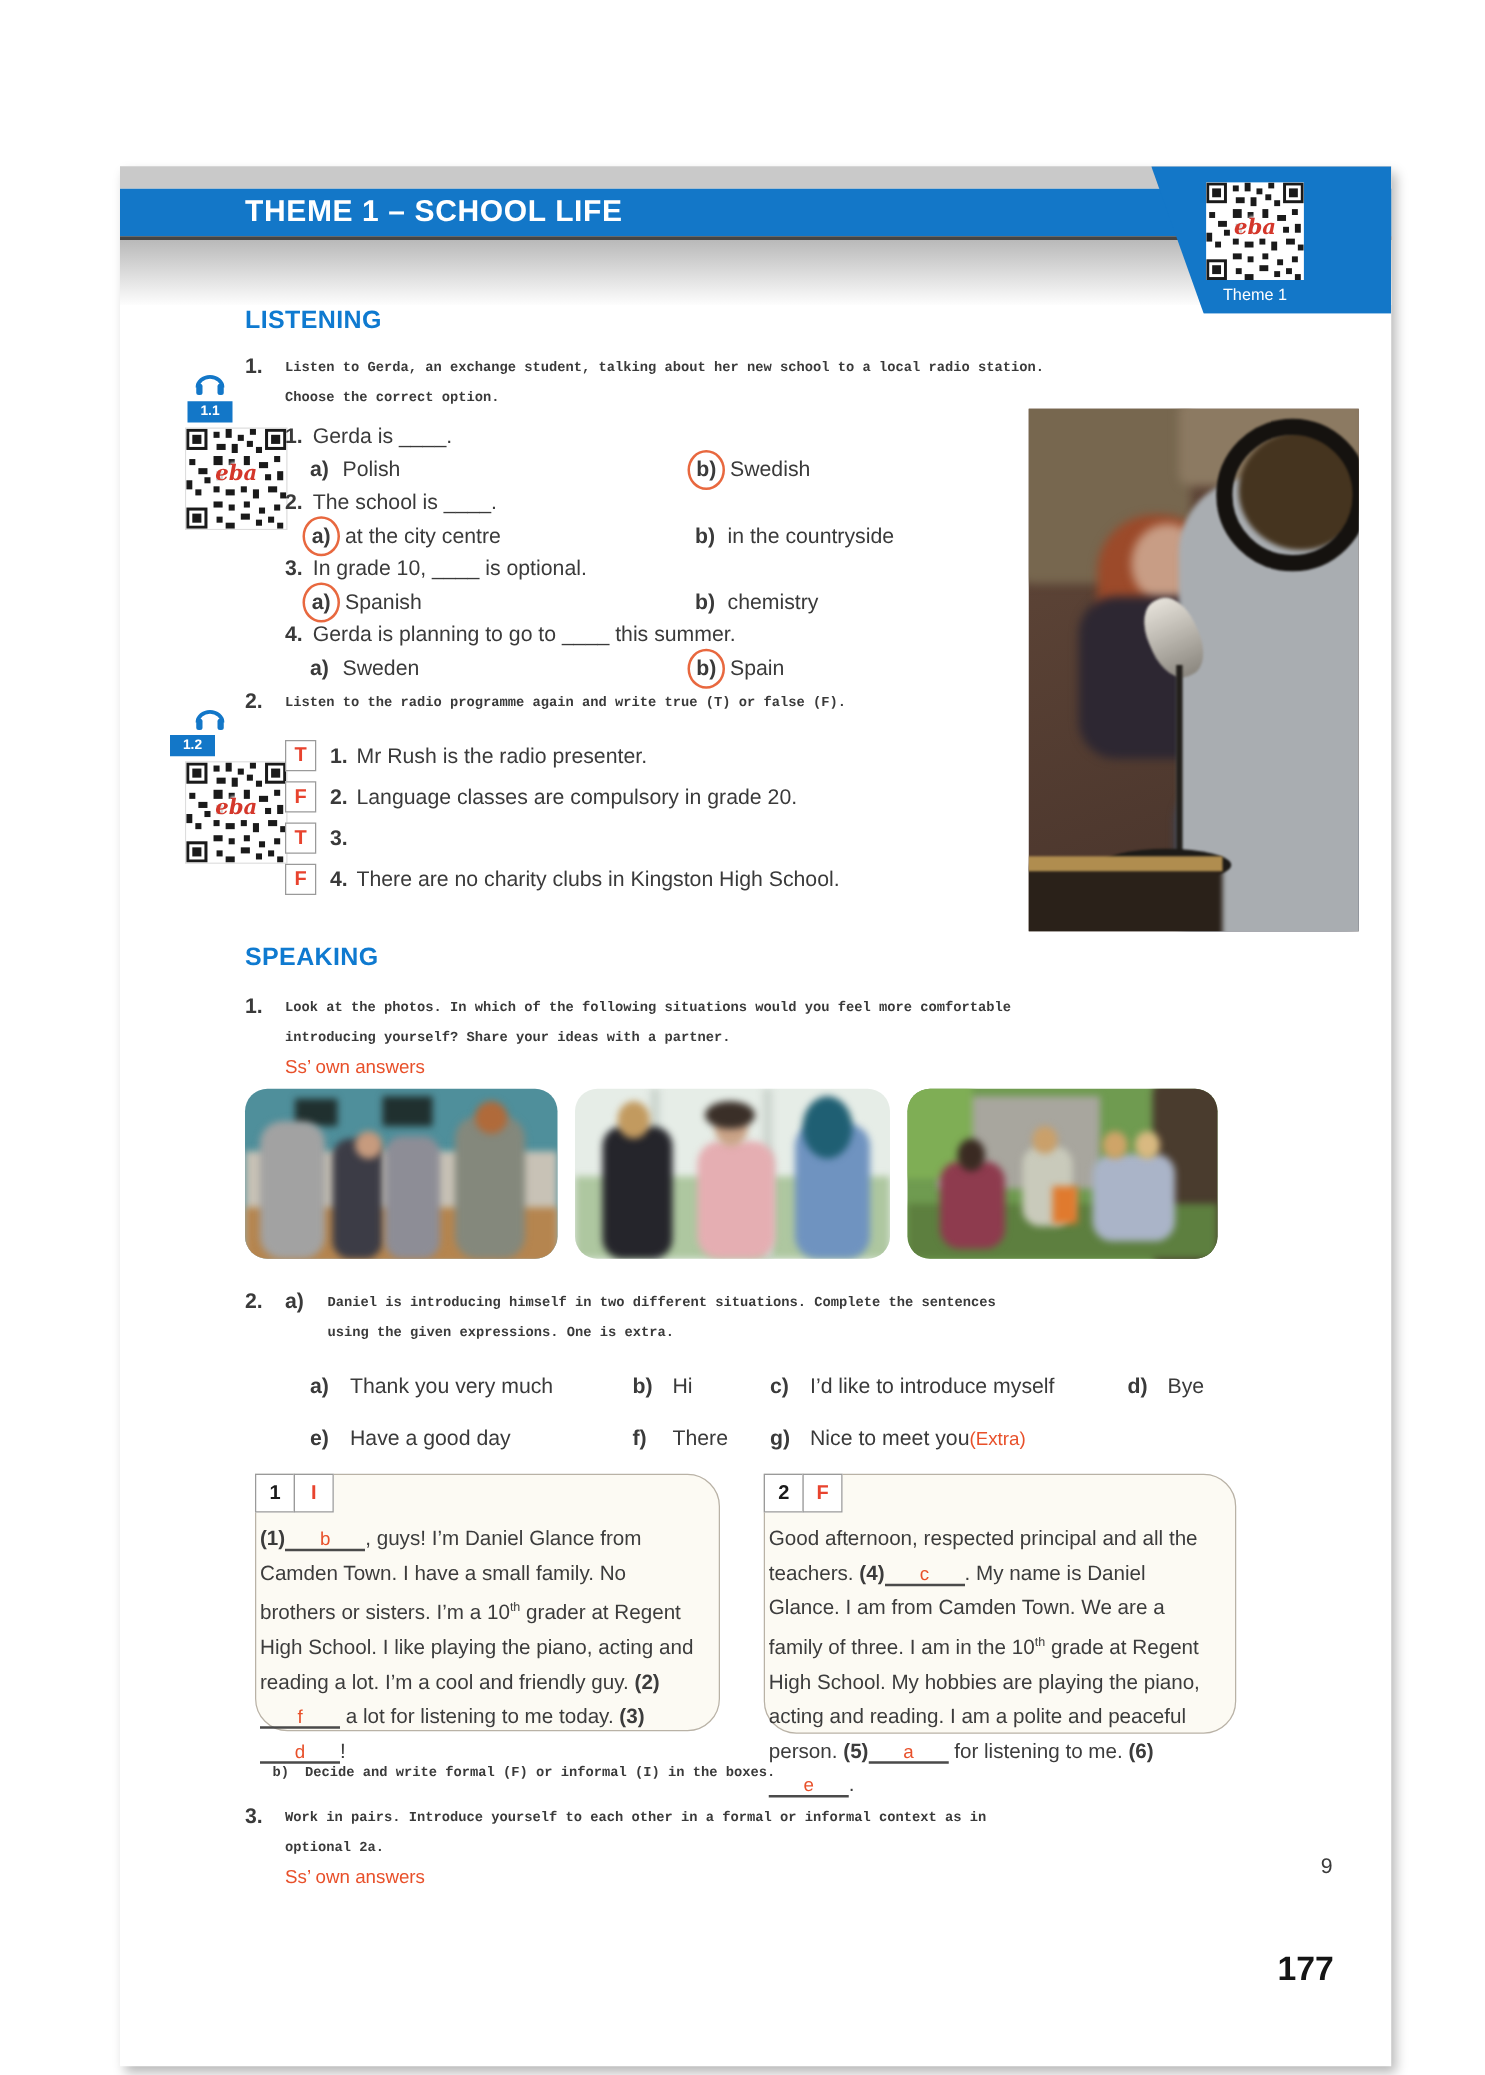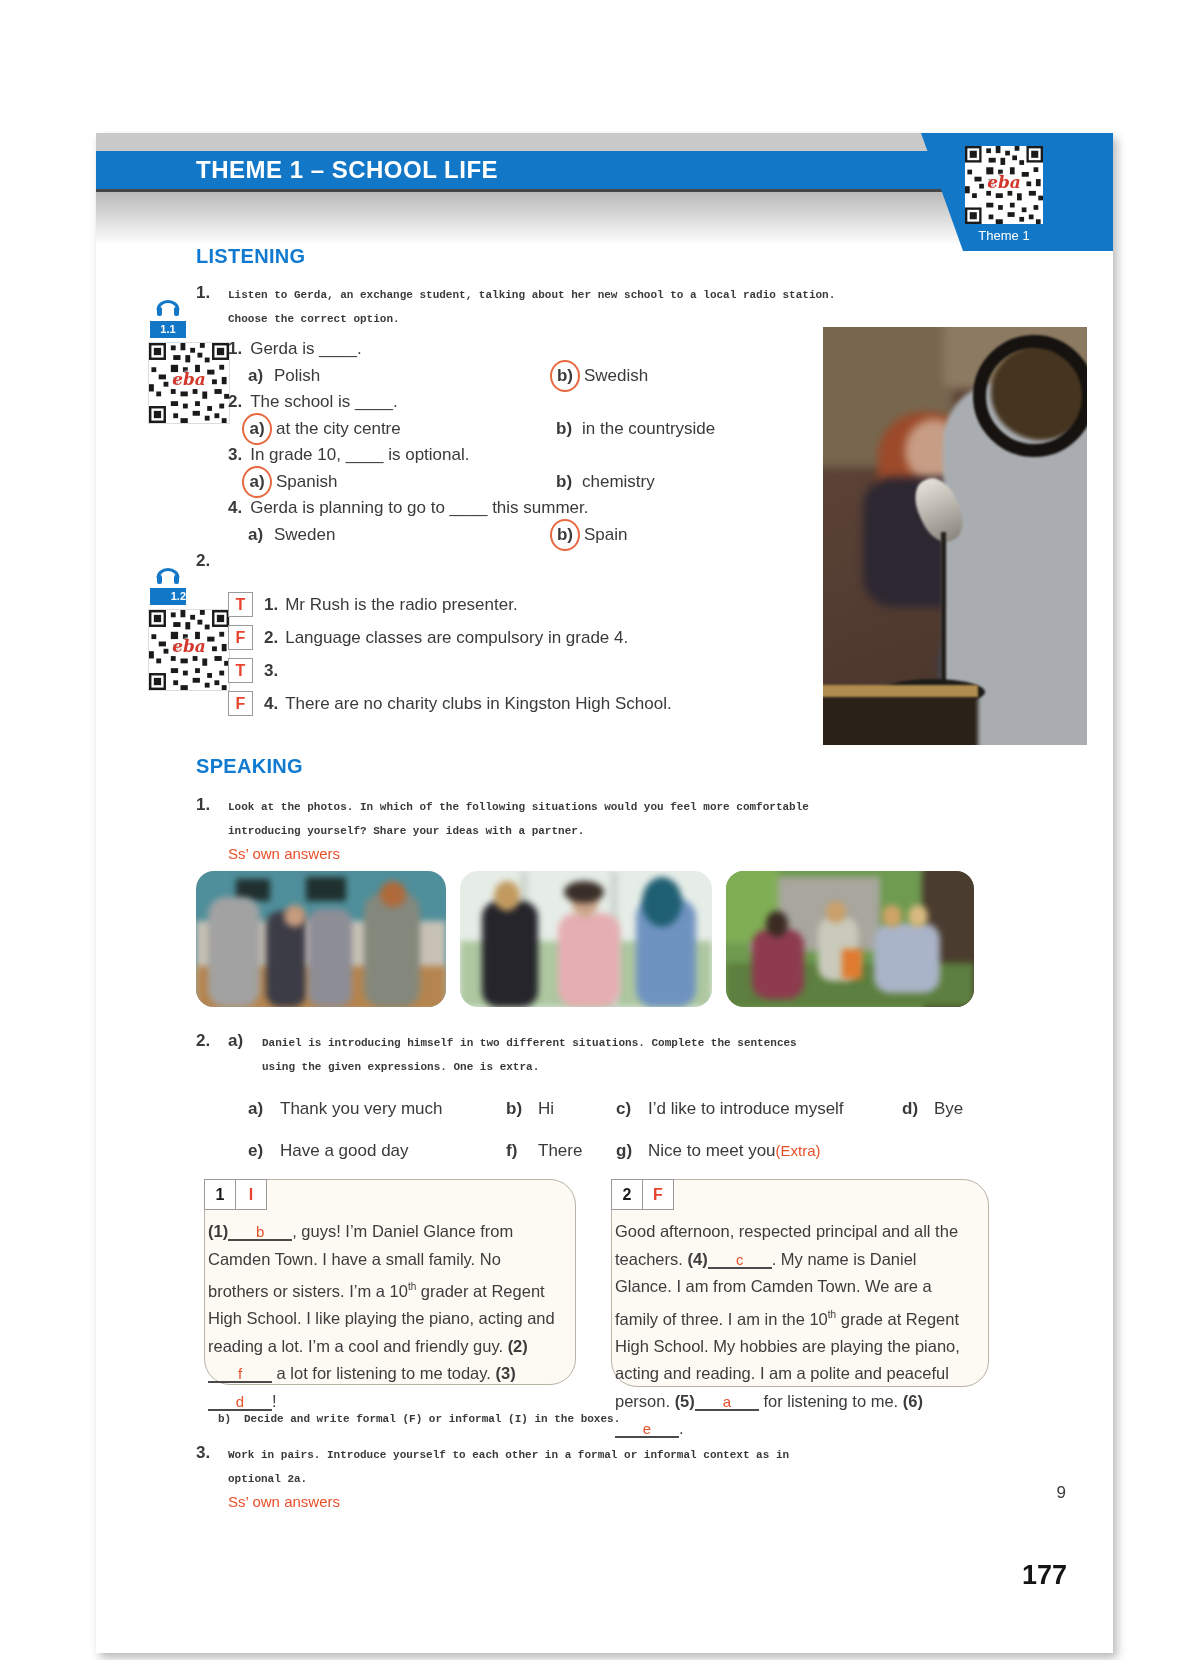--- a/index.html
+++ b/index.html
@@ -253,42 +253,43 @@
     <div class="blob" style="left:168px;top:18px;width:100px;height:95px;background:#45341f;border-radius:50%;filter:blur(2px);"></div>
     <div class="blob" style="left:150px;top:8px;width:96px;height:96px;background:transparent;border:13px solid #15120f;border-radius:50%;filter:blur(1px);"></div>
     <div class="blob" style="left:96px;top:150px;width:40px;height:66px;background:linear-gradient(#e6e2da,#8b877f);border-radius:45%;transform:rotate(-24deg);filter:blur(1px);"></div>
     <div class="blob" style="left:118px;top:205px;width:5px;height:165px;background:#23201c;filter:blur(1px);"></div>
     <div class="blob" style="left:58px;top:352px;width:104px;height:26px;background:#1d1b18;border-radius:50%;filter:blur(1px);"></div>
     <div class="blob" style="left:-5px;top:365px;width:160px;height:60px;background:#2a2119;filter:blur(2px);"></div>
     <div class="blob" style="left:-5px;top:358px;width:160px;height:12px;background:#b08d4f;filter:blur(1px);"></div>
   </div>
 
   <div class="num" style="left:100px;top:418px;">2.</div>
+  <div class="instr" style="left:132px;top:418px;width:640px;">Listen to the radio programme again and write true (T) or false (F).</div>
 
   <svg class="hp-icon" style="left:59px;top:430px;" viewBox="0 0 26 22">
       <use href="#hpsym"></use>
     </svg>
-  <div class="audio-badge" style="left:54px;top:455px;text-align:right;">1.2</div>
+  <div class="audio-badge" style="left:40px;top:455px;">1.2</div>
   <div class="qr-margin" style="left:52px;top:476px;">
     <svg class="qr-svg" viewBox="0 0 33 33">
         <use href="#qrsym"></use>
       </svg>
     <div class="qr-logo">eba</div>
   </div>
 
   <div class="tflist">
     <div class="tfrow">
         <span class="tfbox">T</span>
         <b>1.</b>
         <span>Mr Rush is the radio presenter.</span>
       </div>
     <div class="tfrow">
         <span class="tfbox">F</span>
         <b>2.</b>
-        <span>Language classes are compulsory in grade 4.</span>
+        <span>Language classes are compulsory in grade 20.</span>
       </div>
     <div class="tfrow">
         <span class="tfbox">T</span>
         <b>3.</b>
       </div>
     <div class="tfrow">
         <span class="tfbox">F</span>
         <b>4.</b>
         <span>There are no charity clubs in Kingston High School.</span>
       </div>

